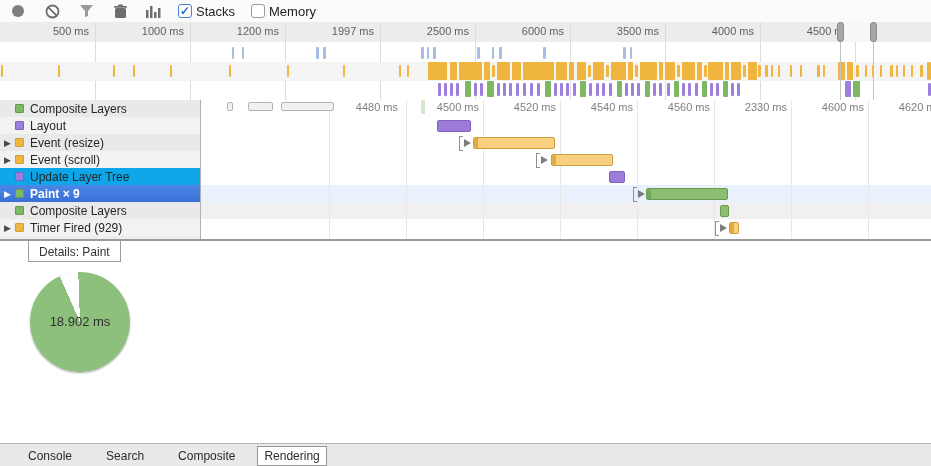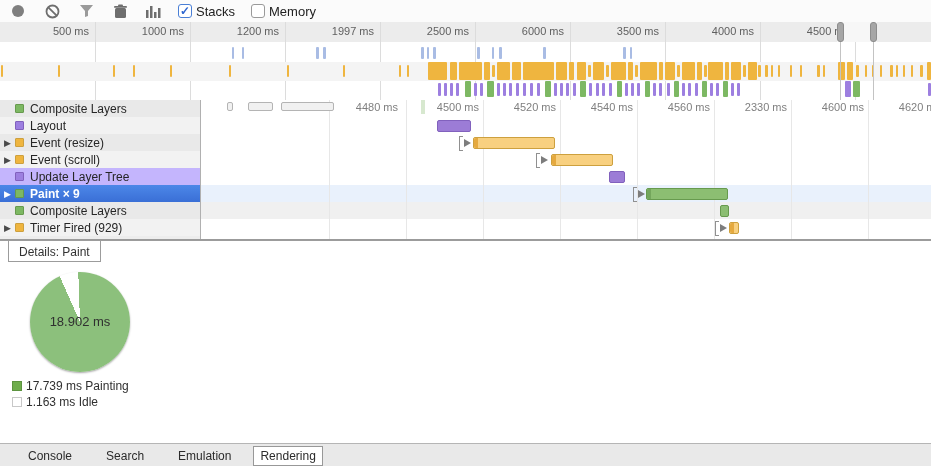--- a/index.html
+++ b/index.html
@@ -46,21 +46,21 @@
   #sidebar{position:absolute;left:0;top:0;width:200px;height:139px;background:#ededed;border-right:1px solid #b0b0b0;z-index:10;}
   .srow{position:absolute;left:0;width:200px;height:17px;display:flex;align-items:center;cursor:pointer;}
   .srow .arrow{width:11px;margin-left:4px;font-size:9px;color:#4a4a4a;flex:0 0 11px;}
   .srow .swatch{width:9px;height:9px;border-radius:1px;margin-right:6px;flex:0 0 9px;box-sizing:border-box;}
   .srow .slabel{font-size:12px;color:#262626;white-space:nowrap;}
   .srow.selected{background:linear-gradient(#4c87e8,#3a6fd6);}
   .srow.selected .slabel{color:#fff;font-weight:bold;}
   .srow.selected .arrow{color:#fff;}
   
   #details-line{position:absolute;left:0;top:240px;width:931px;height:1px;background:#9c9c9c;}
-  #details-tab{position:absolute;left:8px;top:240px;height:19px;background:#fff;border:1px solid #9c9c9c;
+  #details-tab{position:absolute;left:28px;top:240px;height:19px;background:#fff;border:1px solid #9c9c9c;
      font-size:12px;color:#333;padding:1px 10px 0 10px;display:flex;align-items:center;z-index:2;}
   #pie{position:absolute;left:30px;top:272px;width:100px;height:100px;border-radius:50%;
      box-shadow:0 1px 2px rgba(0,0,0,.35);}
   #pie-label{position:absolute;left:28px;top:314px;width:104px;text-align:center;font-size:13px;color:#303030;}
   #legend{position:absolute;left:12px;top:378px;}
   .leg-item{display:flex;align-items:center;height:16px;}
   .leg-swatch{width:10px;height:10px;margin-right:4px;box-sizing:border-box;}
   .leg-text{font-size:12px;color:#303030;}
   
   #drawer{position:absolute;left:0;top:443px;width:931px;height:23px;background:#e9e9e9;border-top:1px solid #b5b5b5;
@@ -349,21 +349,21 @@
         <div class="srow" style="top: 34px; background: rgb(233, 233, 233);">
           <div class="arrow">▶</div>
           <div class="swatch" style="background: rgb(239, 181, 63); border: 1px solid rgb(205, 160, 62);"></div>
           <div class="slabel">Event (resize)</div>
         </div>
         <div class="srow" style="top: 51px; background: rgb(242, 242, 242);">
           <div class="arrow">▶</div>
           <div class="swatch" style="background: rgb(239, 181, 63); border: 1px solid rgb(205, 160, 62);"></div>
           <div class="slabel">Event (scroll)</div>
         </div>
-        <div class="srow" style="top: 68px; background: #c4b5fd;">
+        <div class="srow" style="top: 68px; background: #0ea5e9;">
           <div class="arrow"></div>
           <div class="swatch" style="background: rgb(157, 127, 224); border: 1px solid rgb(129, 97, 189);"></div>
           <div class="slabel">Update Layer Tree</div>
         </div>
         <div class="srow selected" style="top: 85px;">
           <div class="arrow">▶</div>
           <div class="swatch" style="background: rgb(125, 184, 99); border: 1px solid rgb(103, 154, 78);"></div>
           <div class="slabel">Paint × 9</div>
         </div>
         <div class="srow" style="top: 102px; background: rgb(233, 233, 233);">
@@ -376,31 +376,21 @@
           <div class="swatch" style="background: rgb(239, 181, 63); border: 1px solid rgb(205, 160, 62);"></div>
           <div class="slabel">Timer Fired (929)</div>
         </div>
       </div>
   </div>
 
   <div id="details-line"></div>
   <div id="details-tab">Details: Paint</div>
   <div id="pie" style="background: conic-gradient(from 336deg, rgb(255, 255, 255) 0deg, rgb(255, 255, 255) 22deg, rgb(140, 192, 124) 22deg, rgb(140, 192, 124) 360deg);"></div>
   <div id="pie-label">18.902 ms</div>
-  <div id="legend">
-      <div class="leg-item">
-        <div class="leg-swatch" style="background: rgb(111, 173, 76); border: 1px solid rgb(93, 148, 64);"></div>
-        <div class="leg-text">17.739 ms Painting</div>
-      </div>
-      <div class="leg-item">
-        <div class="leg-swatch" style="background: rgb(255, 255, 255); border: 1px solid rgb(200, 200, 200);"></div>
-        <div class="leg-text">1.163 ms Idle</div>
-      </div>
-    </div>
 
   <div id="drawer">
       <div class="dtab">Console</div>
       <div class="dtab">Search</div>
-      <div class="dtab">Emulation</div>
+      <div class="dtab">Composite</div>
       <div class="dtab selected">Rendering</div>
     </div>
 
 </div>
 
 </body></html>

